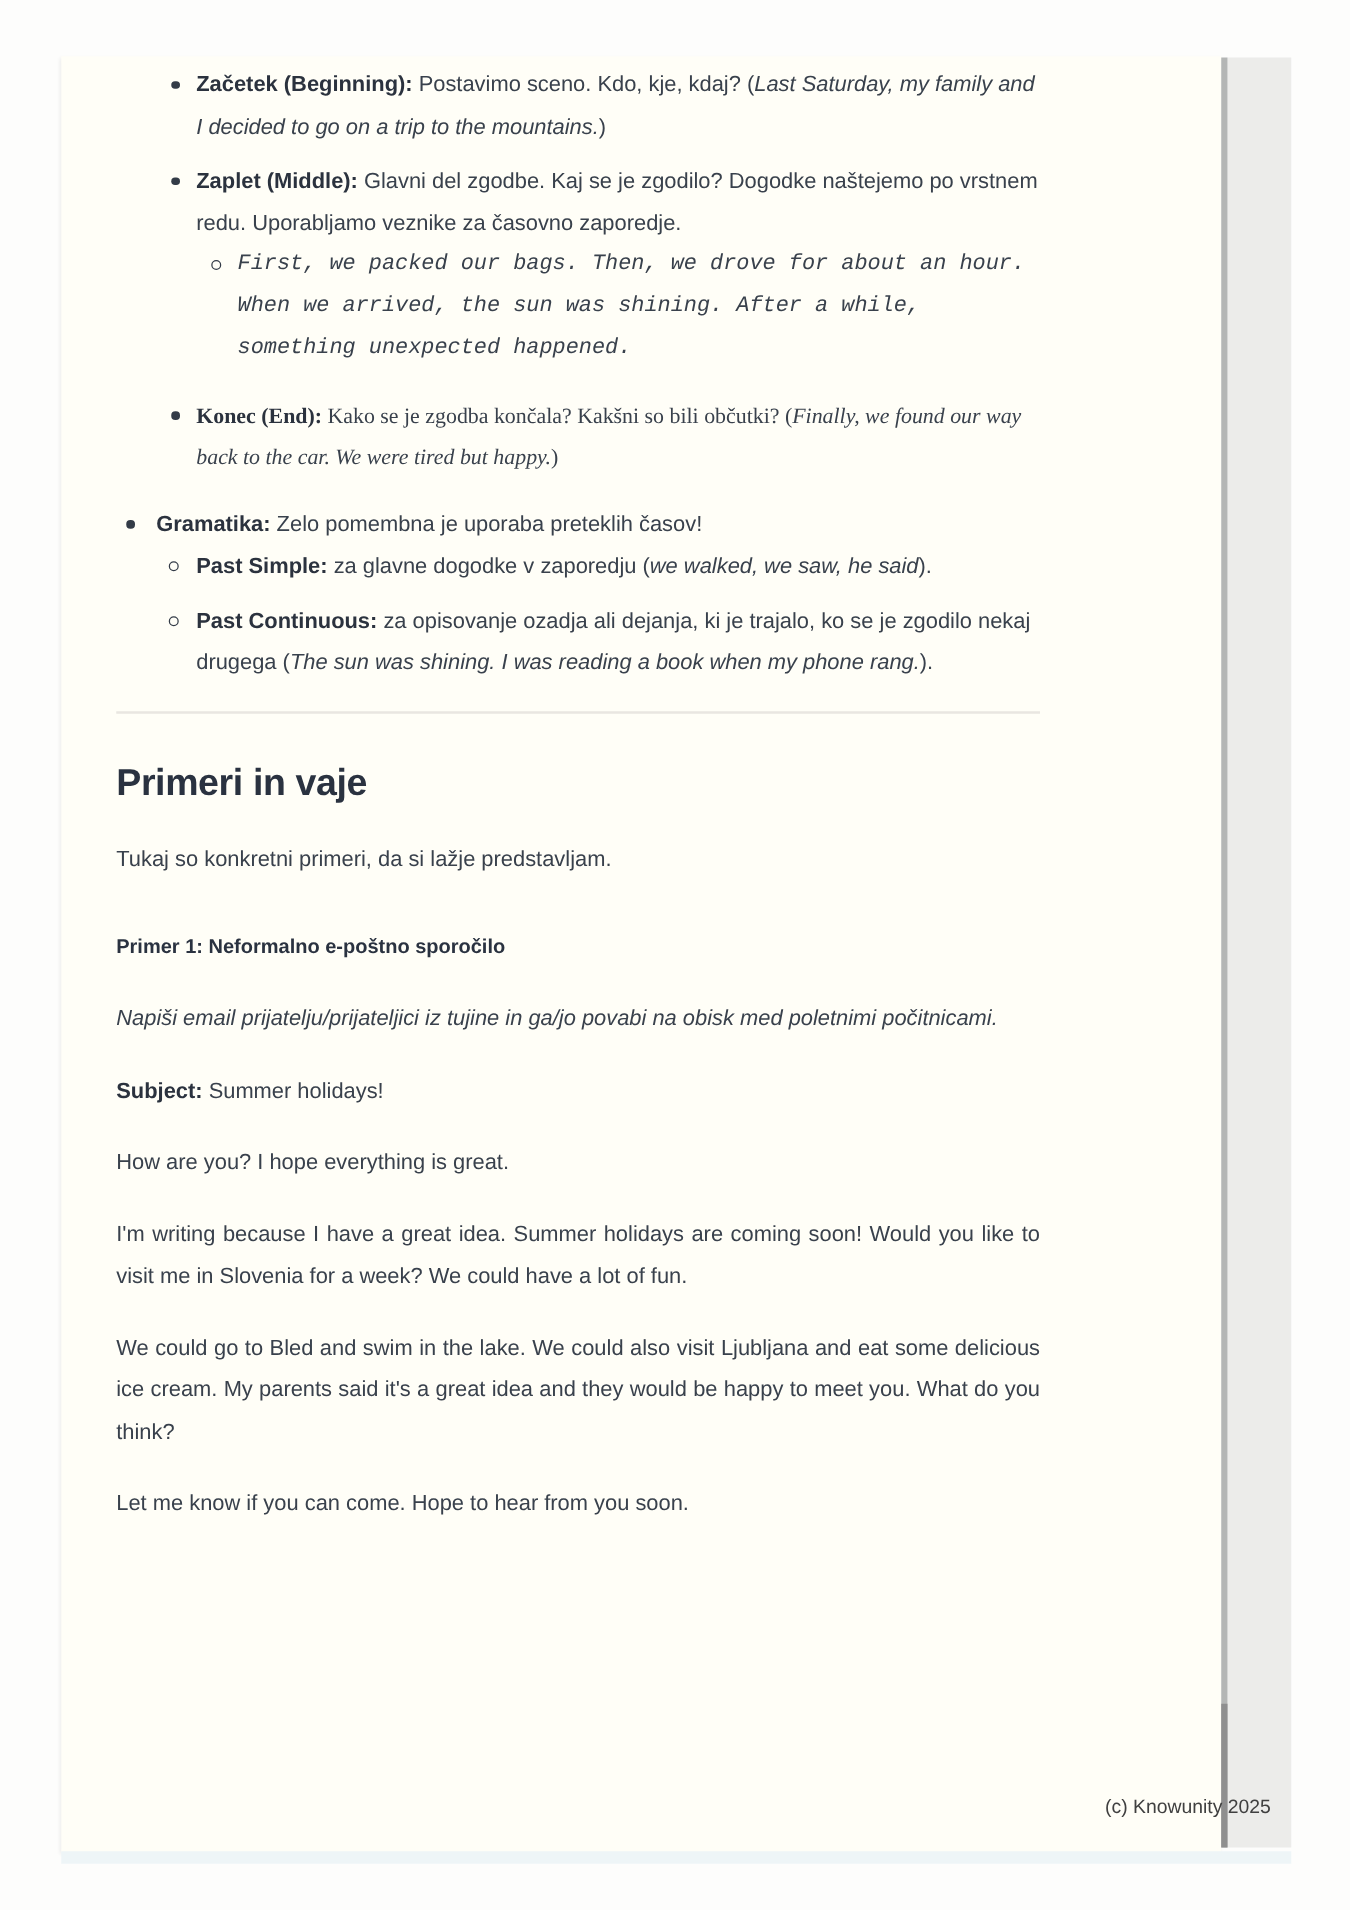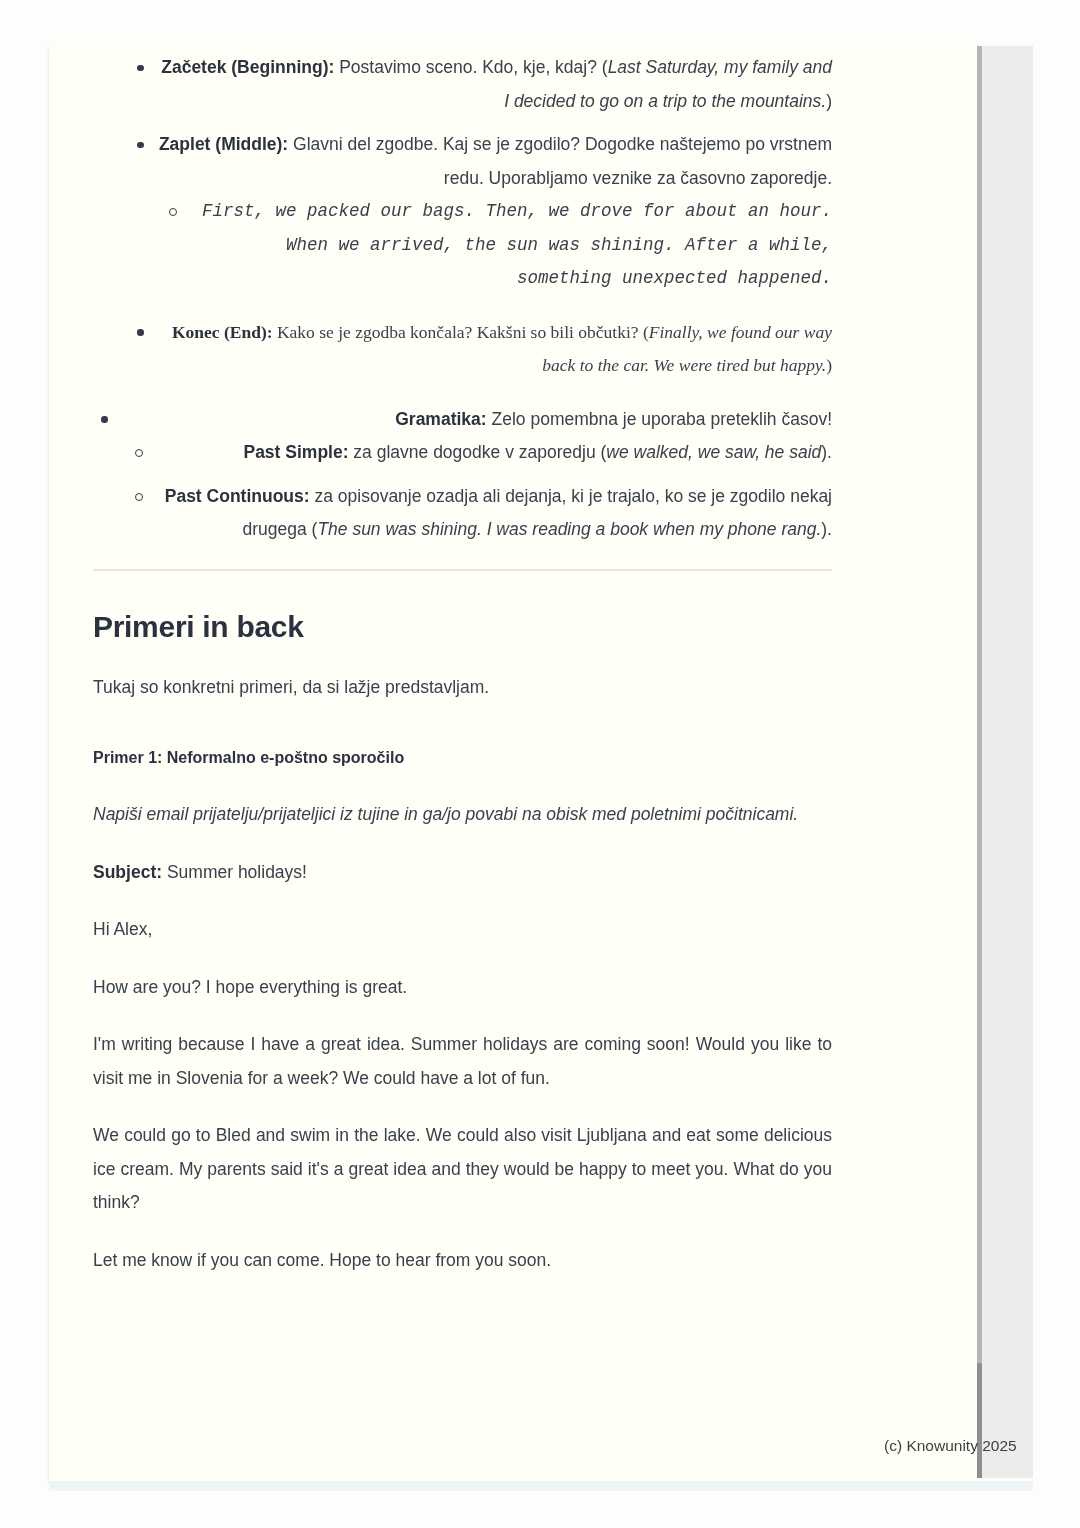--- a/index.html
+++ b/index.html
@@ -16,21 +16,21 @@
     width: 928px; height: 1437px;
     background: #fffef7;
     box-shadow: -1px 1px 3px rgba(0,0,0,0.07);
     padding: 6px 145px 0 44px;
     color: #39414c;
     font-size: 17.5px; line-height: 33.5px;
   }
   b { font-weight: bold; color: #2b323e; }
   .em { font-style: italic; }
   ul { list-style: none; margin: 0; padding: 0; }
-  li { position: relative; text-align: right; }
+  li { position: relative; }
   ul.disc > li::before {
     content: ""; position: absolute; top: 13.5px;
     width: 6.5px; height: 6.5px; border-radius: 50%;
     background: #333b47;
   }
   ul.circ > li::before {
     content: ""; position: absolute; top: 13px;
     width: 6px; height: 6px; border-radius: 50%;
     border: 1.5px solid #333b47; background: transparent;
   }
@@ -110,31 +110,30 @@
         </li>
         <li>
           <b>Past Continuous:</b><span> za opisovanje ozadja ali dejanja, ki je trajalo, ko se je zgodilo nekaj drugega (</span><span class="em">The sun was shining. I was reading a book when my phone rang.</span><span>).</span>
         </li>
       </ul>
     </li>
   </ul>
 
   <hr class="divider">
 
-  <h2>Primeri in back</h2>
+  <h2>Primeri in vaje</h2>
 
   <p>Tukaj so konkretni primeri, da si lažje predstavljam.</p>
 
   <h3>Primer 1: Neformalno e-poštno sporočilo</h3>
 
   <p class="em just">Napiši email prijatelju/prijateljici iz tujine in ga/jo povabi na obisk med poletnimi počitnicami.</p>
 
   <p><b>Subject:</b><span> Summer holidays!</span></p>
 
-  <p>Hi Alex,</p>
 
   <p>How are you? I hope everything is great.</p>
 
   <p class="just">I'm writing because I have a great idea. Summer holidays are coming soon! Would you like to visit me in Slovenia for a week? We could have a lot of fun.</p>
 
   <p class="just">We could go to Bled and swim in the lake. We could also visit Ljubljana and eat some delicious ice cream. My parents said it's a great idea and they would be happy to meet you. What do you think?</p>
 
   <p>Let me know if you can come. Hope to hear from you soon.</p>
 
 

